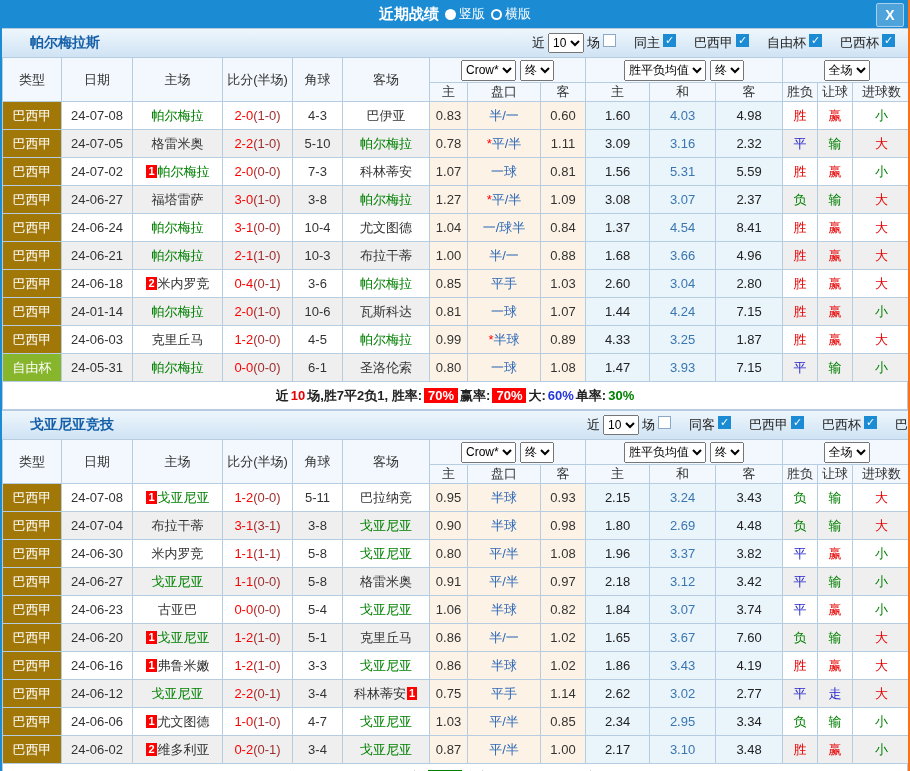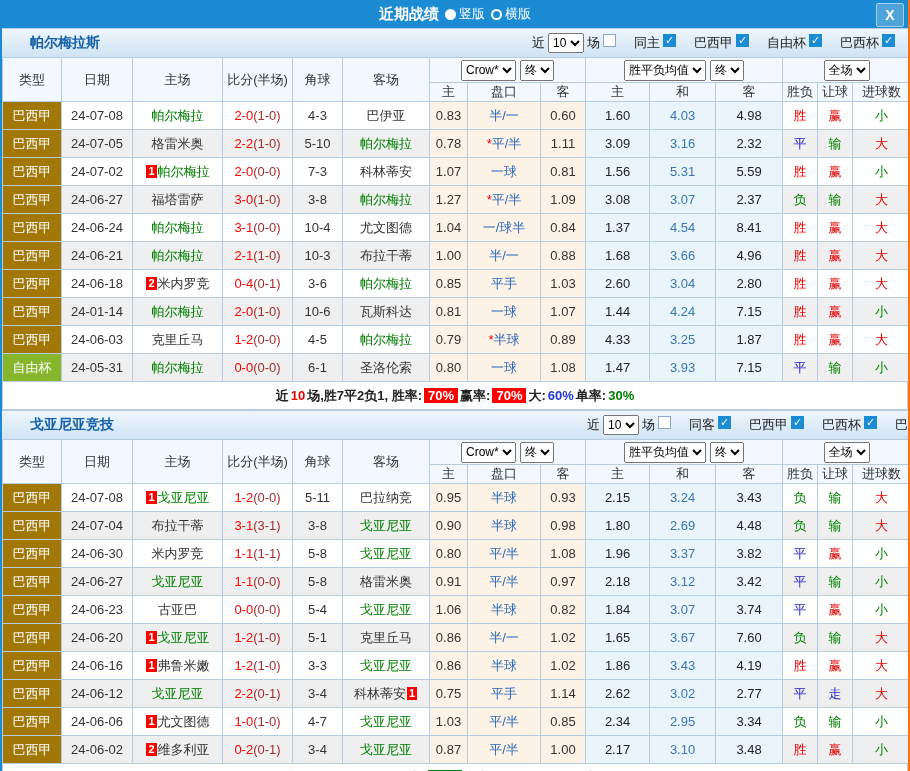--- a/index.html
+++ b/index.html
@@ -291,21 +291,21 @@
             <td><span style="color: rgb(230, 0, 0);">赢</span></td>
             <td><span style="color: rgb(0, 128, 0);">小</span></td>
           </tr>
           <tr>
             <td class="c-league" style="background: rgb(161, 119, 8);">巴西甲</td>
             <td>24-06-03</td>
             <td><span class="tname">克里丘马</span></td>
             <td><span class="score-main">1-2</span><span class="score-half">(0-0)</span></td>
             <td>4-5</td>
             <td><span class="tname green">帕尔梅拉</span></td>
-            <td class="ah">0.79</td>
+            <td class="ah">0.99</td>
             <td class="ah"><span class="star">*</span><span class="line">半球</span></td>
             <td class="ah">0.89</td>
             <td class="eu eu-ha">4.33</td>
             <td class="eu eu-d">3.25</td>
             <td class="eu eu-ha">1.87</td>
             <td><span style="color: rgb(230, 0, 0);">胜</span></td>
             <td><span style="color: rgb(230, 0, 0);">赢</span></td>
             <td><span style="color: rgb(230, 0, 0);">大</span></td>
           </tr>
           <tr class="even">

